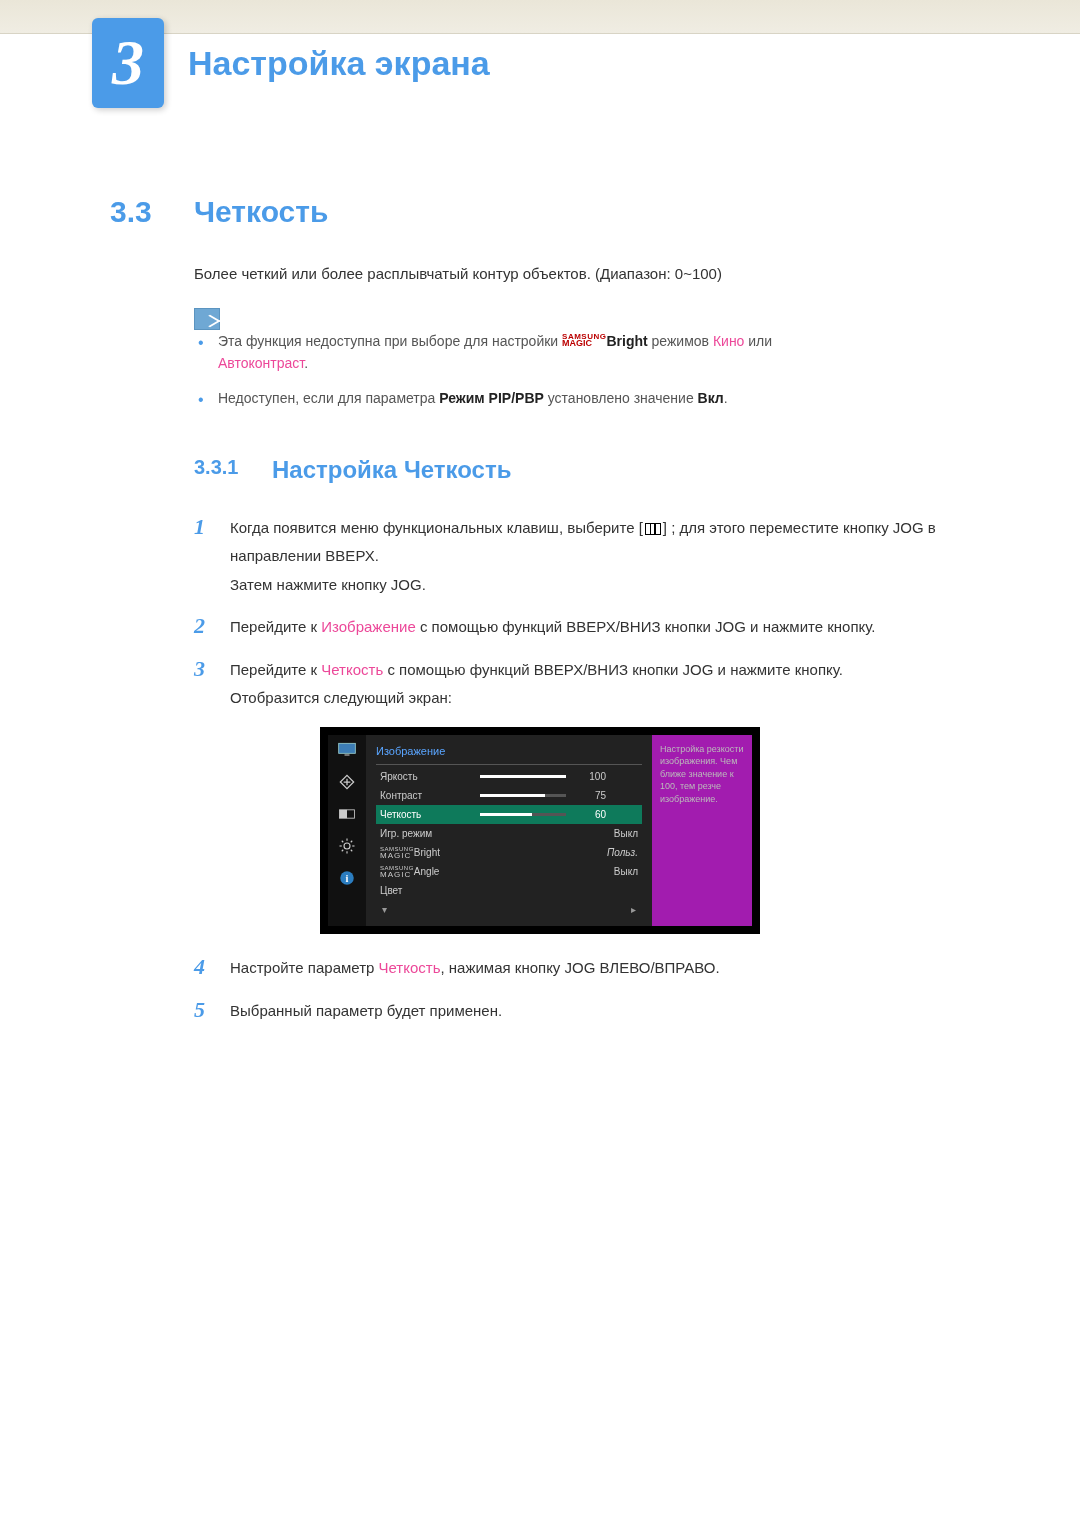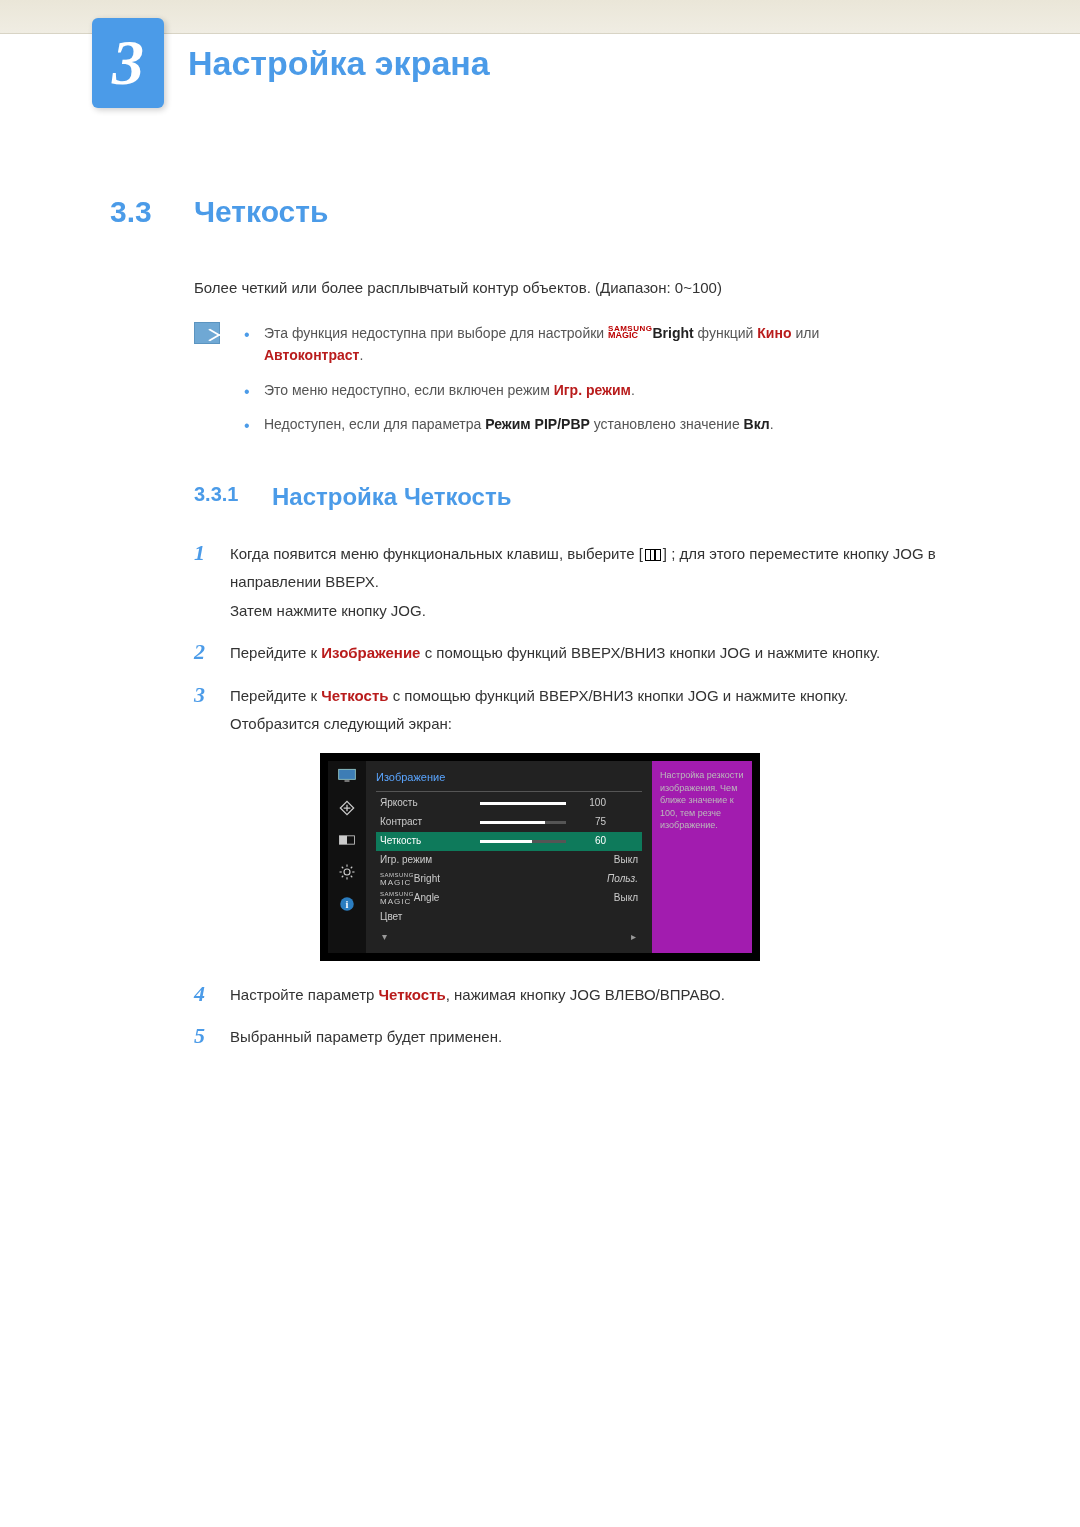--- a/index.html
+++ b/index.html
@@ -45,40 +45,41 @@
     font-weight: bold;
     margin-left: 24px;
   }
   .content {
     padding: 80px 110px 0 110px;
     font-size: 15px;
     line-height: 1.6;
   }
   .sec-row {
     display: flex;
-    margin-bottom: 40px;
+    margin-bottom: 26px;
     align-items: flex-end;
   }
   .sec-num {
     color: #4b9be8;
     font-size: 30px;
     font-weight: bold;
     width: 84px;
   }
   .sec-title {
     color: #4b9be8;
     font-size: 30px;
     font-weight: bold;
   }
   .para-row { margin-left: 84px; margin-bottom: 22px; }
   .note-block {
     display: flex;
     margin-left: 84px;
     margin-bottom: 30px;
     margin-top: 6px;
+    flex-direction: column;
   }
   .note-icon {
     width: 26px;
     height: 22px;
     background: #6fa8d4;
     border: 1px solid #5b94c0;
     margin-right: 20px;
     flex-shrink: 0;
     position: relative;
   }
@@ -102,21 +103,21 @@
   .note-list li::before {
     content: "•";
     position: absolute;
     left: 4px;
     color: #4b9be8;
     font-size: 16px;
   }
   .samsung-magic { color: #b00; font-size: 9px; font-weight: bold; line-height: 0.8; display:inline-block; vertical-align: baseline; }
   .samsung-magic .top { display:block; font-size:8px; letter-spacing:0.5px;}
   .bold-black { font-weight: bold; color: #222; }
-  .bold-red { font-weight: bold; color: #b91c1c; }
+  .bold-red { font-weight: normal; color: #ec4899; }
   .subsec-row { display: flex; margin-left: 84px; margin-bottom: 24px; margin-top: 12px;}
   .subsec-num { color: #4b9be8; font-size: 20px; font-weight: bold; width: 78px; }
   .subsec-title { color: #4b9be8; font-size: 24px; font-weight: bold; }
   .step { display: flex; margin-left: 84px; margin-bottom: 14px; font-size: 15px; }
   .step-num {
     color: #4b9be8;
     font-family: Georgia, serif;
     font-style: italic;
     font-size: 22px;
     font-weight: bold;
@@ -229,24 +230,21 @@
     <div class="sec-num">3.3</div>
     <div class="sec-title">Четкость</div>
   </div>
 
   <div class="para-row">Более четкий или более расплывчатый контур объектов. (Диапазон: 0~100)</div>
 
   <div class="note-block">
     <div class="note-icon"></div>
     <ul class="note-list">
       <li>
-        <span>Эта функция недоступна при выборе для настройки </span><span class="samsung-magic"><span class="top">SAMSUNG</span><span>MAGIC</span></span><span class="bold-black">Bright</span><span> функций </span><span class="bold-red">Кино</span><span> или </span><br><span class="bold-red">Автоконтраст</span><span>.</span>
-      </li>
-      <li>
-        <span>Это меню недоступно, если включен режим </span><span class="bold-red">Игр. режим</span><span>.</span>
+        <span>Эта функция недоступна при выборе для настройки </span><span class="samsung-magic"><span class="top">SAMSUNG</span><span>MAGIC</span></span><span class="bold-black">Bright</span><span> режимов </span><span class="bold-red">Кино</span><span> или </span><br><span class="bold-red">Автоконтраст</span><span>.</span>
       </li>
       <li>
         <span>Недоступен, если для параметра </span><span class="bold-black">Режим PIP/PBP</span><span> установлено значение </span><span class="bold-black">Вкл</span><span>.</span>
       </li>
     </ul>
   </div>
 
   <div class="subsec-row">
     <div class="subsec-num">3.3.1</div>
     <div class="subsec-title">Настройка Четкость</div>

